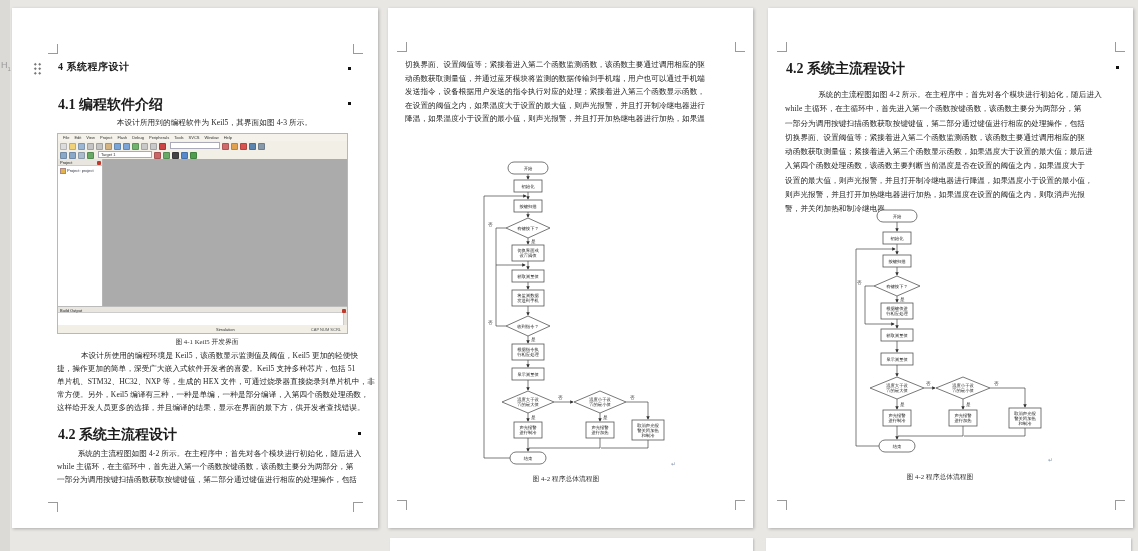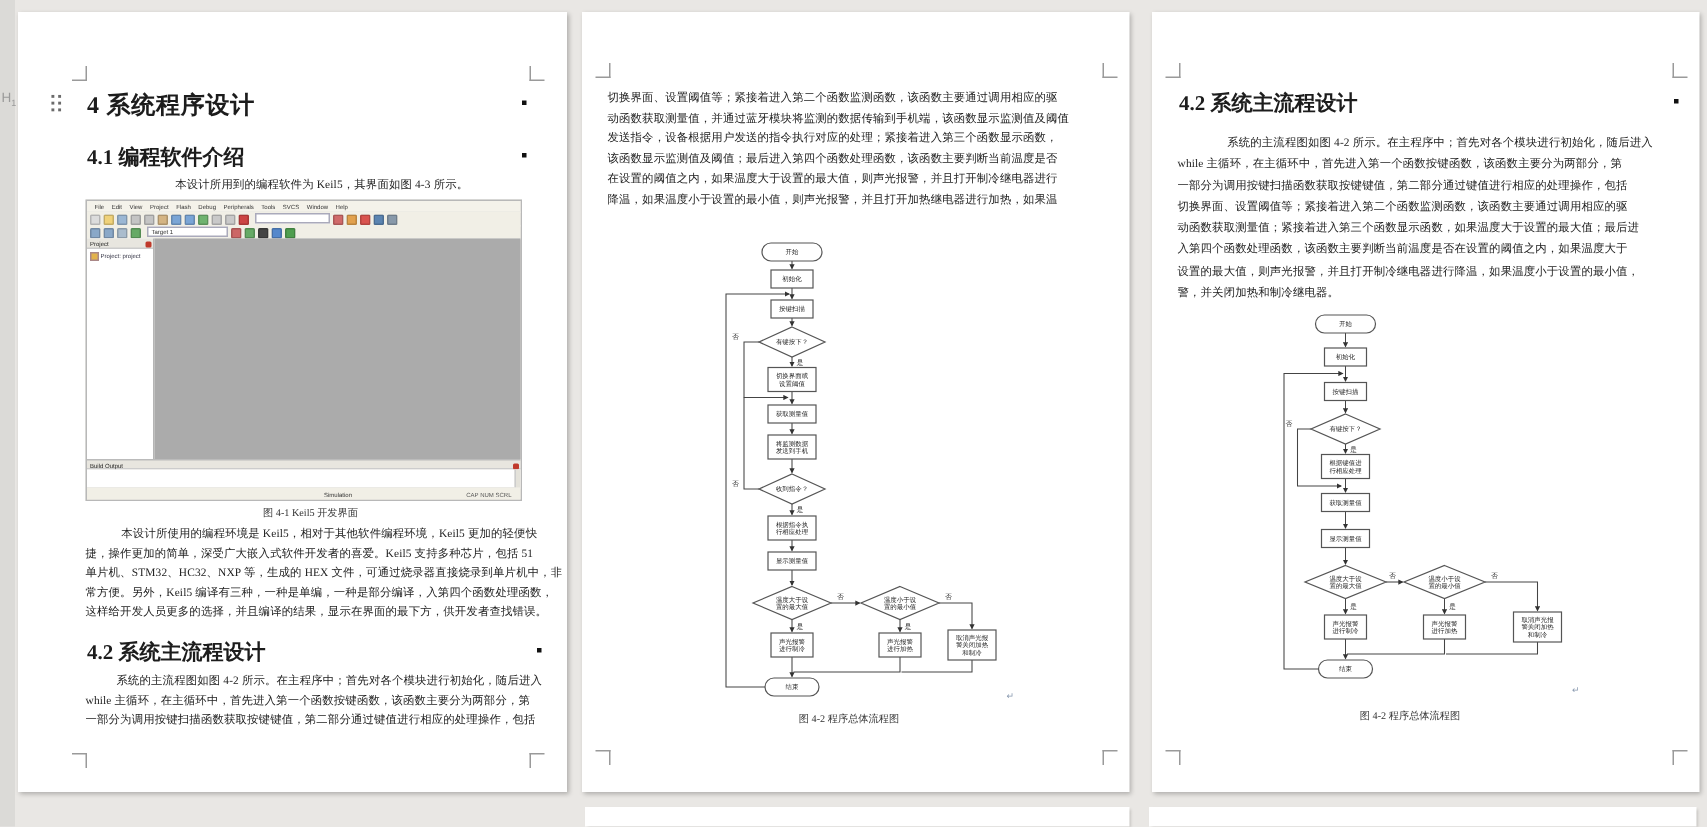--- a/index.html
+++ b/index.html
@@ -14,21 +14,21 @@
   .page-stub{position:absolute;top:538px;height:13px;background:#fff;box-shadow:1px 1px 2px rgba(0,0,0,.2);}
   .stub1{left:390px;width:363px;}
   .stub2{left:766px;width:365px;}
   
   .crop{position:absolute;width:9px;height:9px;}
   .crop.tl{border-right:1px solid #9a9a9a;border-bottom:1px solid #9a9a9a;}
   .crop.tr{border-left:1px solid #9a9a9a;border-bottom:1px solid #9a9a9a;}
   .crop.bl{border-right:1px solid #9a9a9a;border-top:1px solid #9a9a9a;}
   .crop.br{border-left:1px solid #9a9a9a;border-top:1px solid #9a9a9a;}
   
-  .h-big{position:absolute;font-weight:bold;font-size:16px;letter-spacing:.5px;white-space:nowrap;}
+  .h-big{position:absolute;font-weight:bold;font-size:10px;letter-spacing:.5px;white-space:nowrap;}
   .h-sub{position:absolute;font-weight:bold;font-size:14px;white-space:nowrap;}
   .para{position:absolute;}
   .dl{font-size:7.6px;line-height:13px;white-space:nowrap;letter-spacing:.1px;color:#222;}
   .dl.ind{padding-left:15px;text-align:center;}
   .cap{position:absolute;font-size:6.8px;color:#333;text-align:center;white-space:nowrap;}
   .hdot{position:absolute;width:3px;height:3px;background:#111;}
   .retmark{position:absolute;font-size:6px;color:#8a9ab0;font-family:"Liberation Sans",sans-serif;}
   
   .h1mark{position:absolute;left:1px;top:60px;font-family:"Liberation Sans",sans-serif;
           font-size:9px;color:#9a9a9a;}
@@ -112,21 +112,21 @@
         </div>
       <div class="kstatus">
         <span class="ksim">Simulation</span>
         <span class="kcaps">CAP NUM SCRL</span>
       </div>
     </div>
 
     <div class="cap" style="left:95px;top:329px;width:200px">图 4-1  Keil5 开发界面</div>
 
     <div class="para" style="left:45px;top:341px;width:310px">
-        <div class="dl ind">本设计所使用的编程环境是 Keil5，相对于其他软件编程环境，Keil5 更加的轻便快</div>
+        <div class="dl ind">本设计所使用的编程环境是 Keil5，该函数显示监测值及阈值，Keil5 更加的轻便快</div>
         <div class="dl">捷，操作更加的简单，深受广大嵌入式软件开发者的喜爱。Keil5 支持多种芯片，包括 51</div>
         <div class="dl">单片机、STM32、HC32、NXP 等，生成的 HEX 文件，可通过烧录器直接烧录到单片机中，非</div>
         <div class="dl">常方便。另外，Keil5 编译有三种，一种是单编，一种是部分编译，入第四个函数处理函数，</div>
         <div class="dl">这样给开发人员更多的选择，并且编译的结果，显示在界面的最下方，供开发者查找错误。</div>
       </div>
 
     <div class="h-sub" style="left:46px;top:418px">4.2  系统主流程设计</div>
     <div class="hdot" style="left:346px;top:424px"></div>
 
     <div class="para" style="left:45px;top:439px;width:310px">
@@ -137,23 +137,22 @@
   </div>
 
   <div class="page page2">
     <div class="crop tl" style="left:9px;top:34px"></div>
     <div class="crop tr" style="left:347px;top:34px"></div>
     <div class="crop bl" style="left:9px;top:492px"></div>
     <div class="crop br" style="left:347px;top:492px"></div>
 
     <div class="para" style="left:17px;top:50px;width:335px">
         <div class="dl" style="line-height: 13.5px;">切换界面、设置阈值等；紧接着进入第二个函数监测函数，该函数主要通过调用相应的驱</div>
-        <div class="dl" style="line-height: 13.5px;">动函数获取测量值，并通过蓝牙模块将监测的数据传输到手机端，该函数显示监测值及阈值</div>
+        <div class="dl" style="line-height: 13.5px;">动函数获取测量值，并通过蓝牙模块将监测的数据传输到手机端，用户也可以通过手机端</div>
         <div class="dl" style="line-height: 13.5px;">发送指令，设备根据用户发送的指令执行对应的处理；紧接着进入第三个函数显示函数，</div>
-        <div class="dl" style="line-height: 13.5px;">该函数显示监测值及阈值；最后进入第四个函数处理函数，该函数主要判断当前温度是否</div>
         <div class="dl" style="line-height: 13.5px;">在设置的阈值之内，如果温度大于设置的最大值，则声光报警，并且打开制冷继电器进行</div>
         <div class="dl" style="line-height: 13.5px;">降温，如果温度小于设置的最小值，则声光报警，并且打开加热继电器进行加热，如果温</div>
       </div>
 
     <div class="fc"><svg width="300" height="470" viewBox="0 0 300 470">
           <defs>
             <marker id="fc2-arr" markerWidth="5" markerHeight="5" refX="4" refY="2.5" orient="auto">
               <path d="M0,0 L5,2.5 L0,5 z" fill="#333"></path>
             </marker>
           </defs>
@@ -232,20 +231,21 @@
     <div class="hdot" style="left:348px;top:58px"></div>
 
     <div class="para" style="left:17px;top:80px;width:335px">
         <div class="dl ind" style="line-height: 14.3px;">系统的主流程图如图 4-2 所示。在主程序中；首先对各个模块进行初始化，随后进入</div>
         <div class="dl" style="line-height: 14.3px;">while 主循环，在主循环中，首先进入第一个函数按键函数，该函数主要分为两部分，第</div>
         <div class="dl" style="line-height: 14.3px;">一部分为调用按键扫描函数获取按键键值，第二部分通过键值进行相应的处理操作，包括</div>
         <div class="dl" style="line-height: 14.3px;">切换界面、设置阈值等；紧接着进入第二个函数监测函数，该函数主要通过调用相应的驱</div>
         <div class="dl" style="line-height: 14.3px;">动函数获取测量值；紧接着进入第三个函数显示函数，如果温度大于设置的最大值；最后进</div>
         <div class="dl" style="line-height: 14.3px;">入第四个函数处理函数，该函数主要判断当前温度是否在设置的阈值之内，如果温度大于</div>
         <div class="dl" style="line-height: 14.3px;">设置的最大值，则声光报警，并且打开制冷继电器进行降温，如果温度小于设置的最小值，</div>
+        <div class="dl" style="line-height: 14.3px;">则声光报警，并且打开加热继电器进行加热，如果温度在设置的阈值之内，则取消声光报</div>
         <div class="dl" style="line-height: 14.3px;">警，并关闭加热和制冷继电器。</div>
       </div>
 
     <div class="fc"><svg width="300" height="460" viewBox="0 0 300 460">
           <defs>
             <marker id="fc3-arr" markerWidth="5" markerHeight="5" refX="4" refY="2.5" orient="auto">
               <path d="M0,0 L5,2.5 L0,5 z" fill="#333"></path>
             </marker>
           </defs>
           <polyline points="129,214 129,223" fill="none" stroke="#444" stroke-width="0.7" marker-end="url(#fc3-arr)"></polyline>

